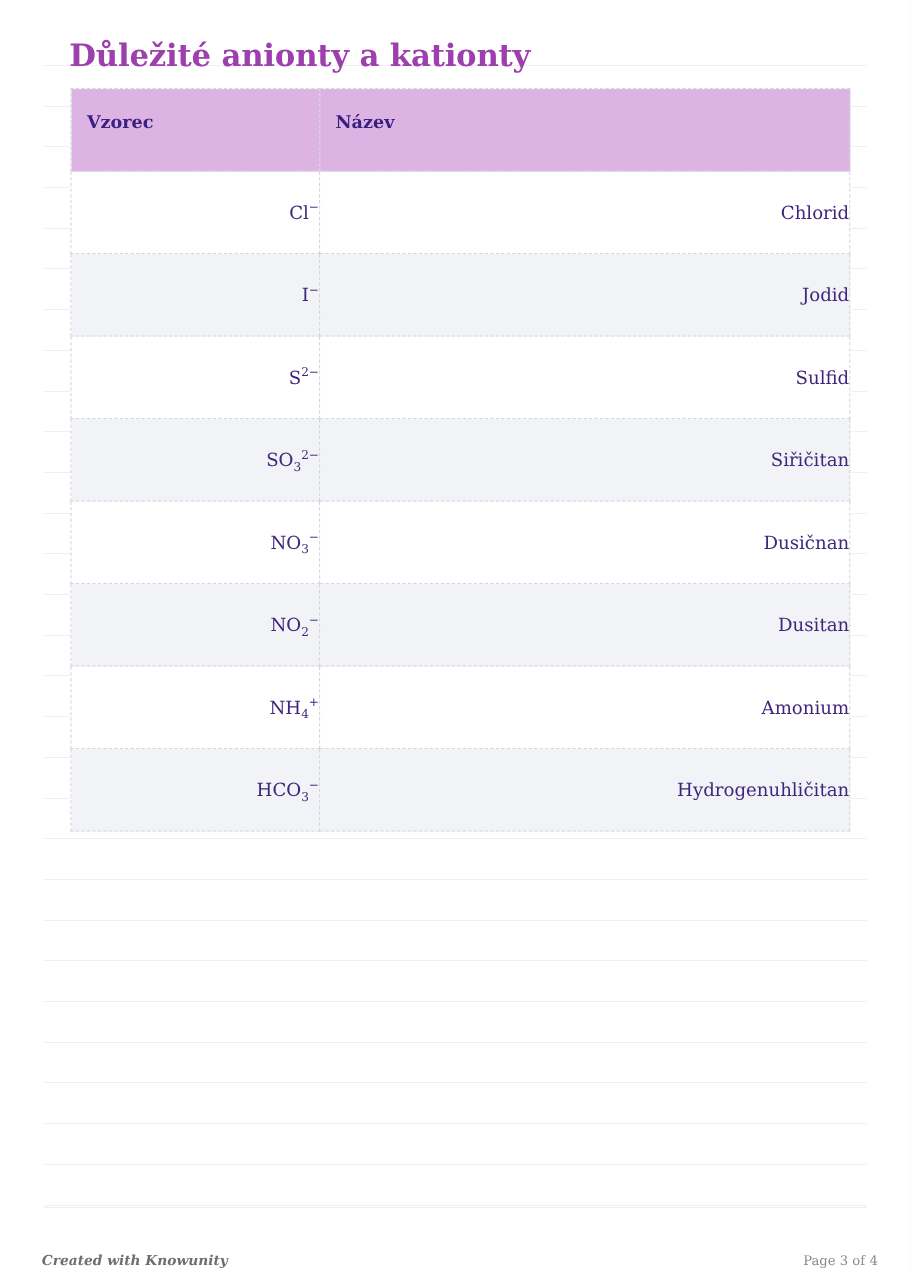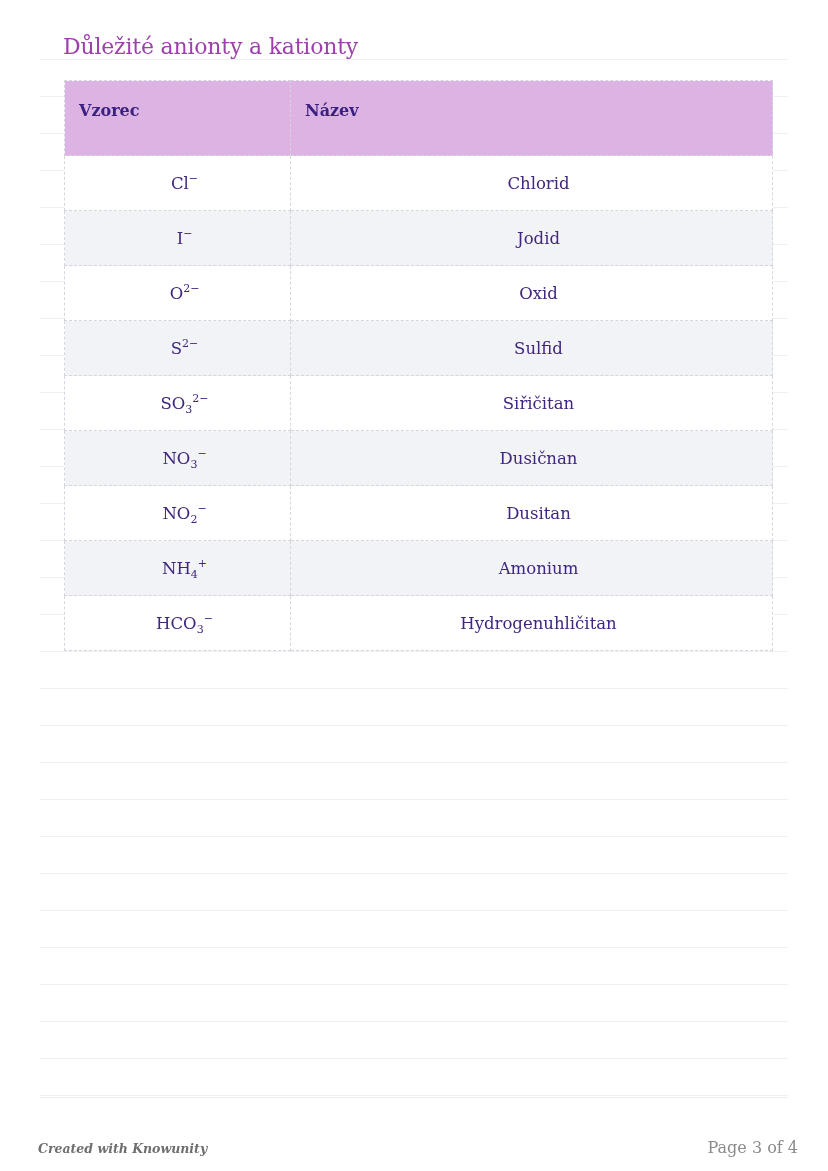--- a/index.html
+++ b/index.html
@@ -31,22 +31,22 @@
     background:repeating-linear-gradient(
       to bottom,
       transparent 0px, transparent 36px,
       var(--ruled-line) 36px, var(--ruled-line) 37px
     );
     z-index:0;
   }
   .page-title{
     position:absolute;
     left:63px; top:34px;
-    font-size:22px;
-    font-weight:400;
+    font-size:28px;
+    font-weight:700;
     color:var(--title);
     letter-spacing:-0.2px;
     z-index:2;
   }
   table.ion-table{
     position:absolute;
     left:64px; top:80px;
     width:708px;
     border-collapse:collapse;
     table-layout:fixed;
@@ -60,24 +60,24 @@
     background:var(--header-bg);
     color:var(--header-text);
     font-size:16px;
     font-weight:700;
     text-align:left;
     padding:0 0 16px 14px;
     border:1px dashed var(--border);
     vertical-align:middle;
   }
   .ion-table td{
-    height:55px;
+    height:75px;
     color:var(--cell-text);
     font-size:16.5px;
-    text-align:center;
+    text-align:right;
     padding:0 0 0 14px;
     border:1px dashed var(--border);
     vertical-align:middle;
     white-space:nowrap;
   }
   .ion-table tbody tr:nth-child(even) td{
     background:var(--row-alt-bg);
   }
   .ion-table sub{
     font-size:11px;
@@ -106,21 +106,21 @@
     align-items:baseline;
     z-index:2;
   }
   .footer .credit{
     font-size:12.5px;
     font-weight:700;
     color:var(--footer-text);
     font-style:italic;
   }
   .footer .page-indicator{
-    font-size:16px;
+    font-size:12px;
     font-weight:400;
     color:var(--footer-page-text);
   }
 </style>
 </head>
 <body>
 
 <div class="page">
 
   <div class="ruled-lines"></div>
@@ -139,24 +139,20 @@
         </tr>
     </thead>
     <tbody>
         <tr>
           <td><span>Cl</span><sup>−</sup></td>
           <td>Chlorid</td>
         </tr>
         <tr>
           <td><span>I</span><sup>−</sup></td>
           <td>Jodid</td>
-        </tr>
-        <tr>
-          <td><span>O</span><sup>2−</sup></td>
-          <td>Oxid</td>
         </tr>
         <tr>
           <td><span>S</span><sup>2−</sup></td>
           <td>Sulfid</td>
         </tr>
         <tr>
           <td><span>SO</span><sub>3</sub><sup>2−</sup></td>
           <td>Siřičitan</td>
         </tr>
         <tr>

